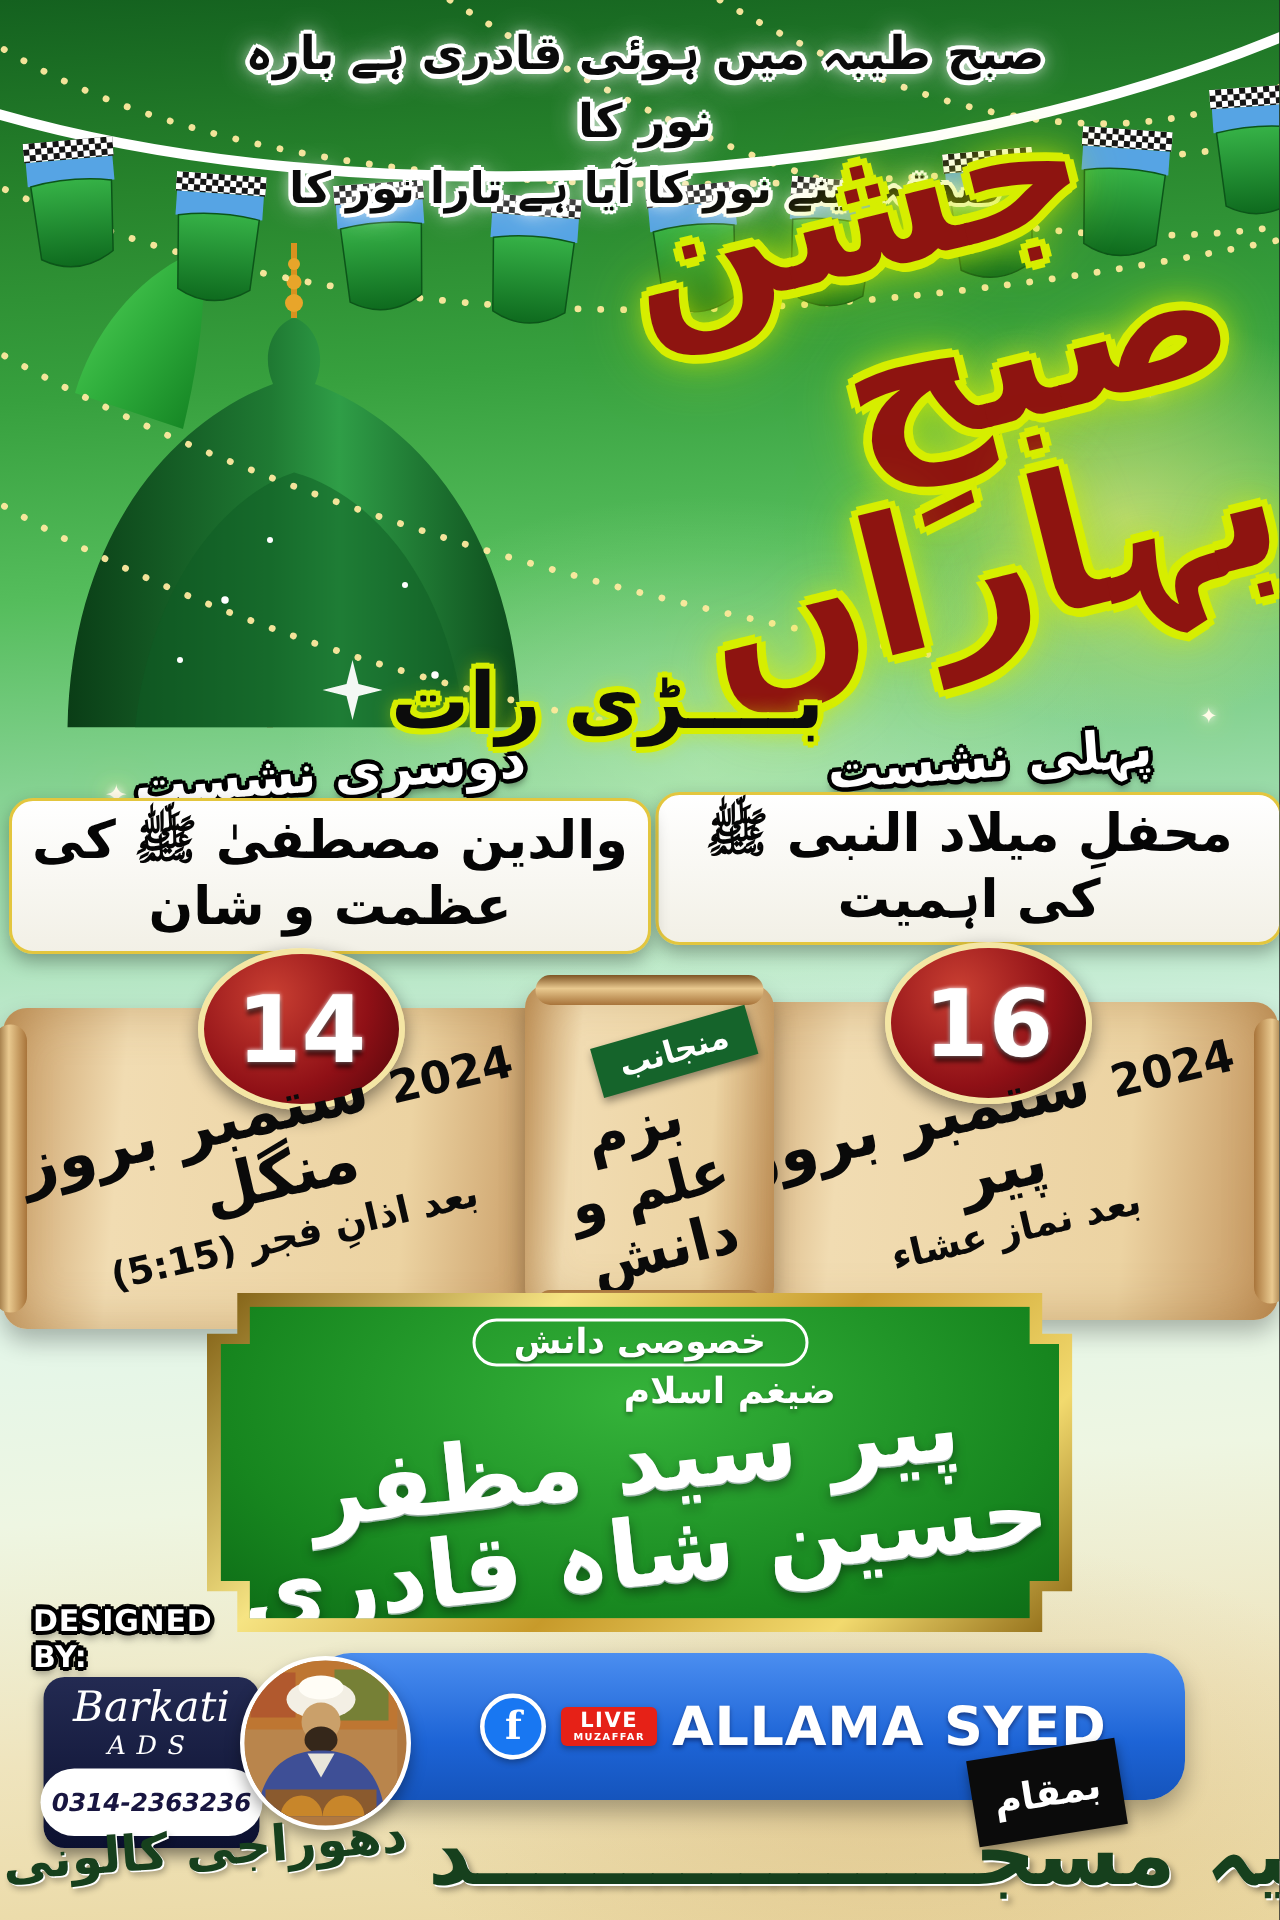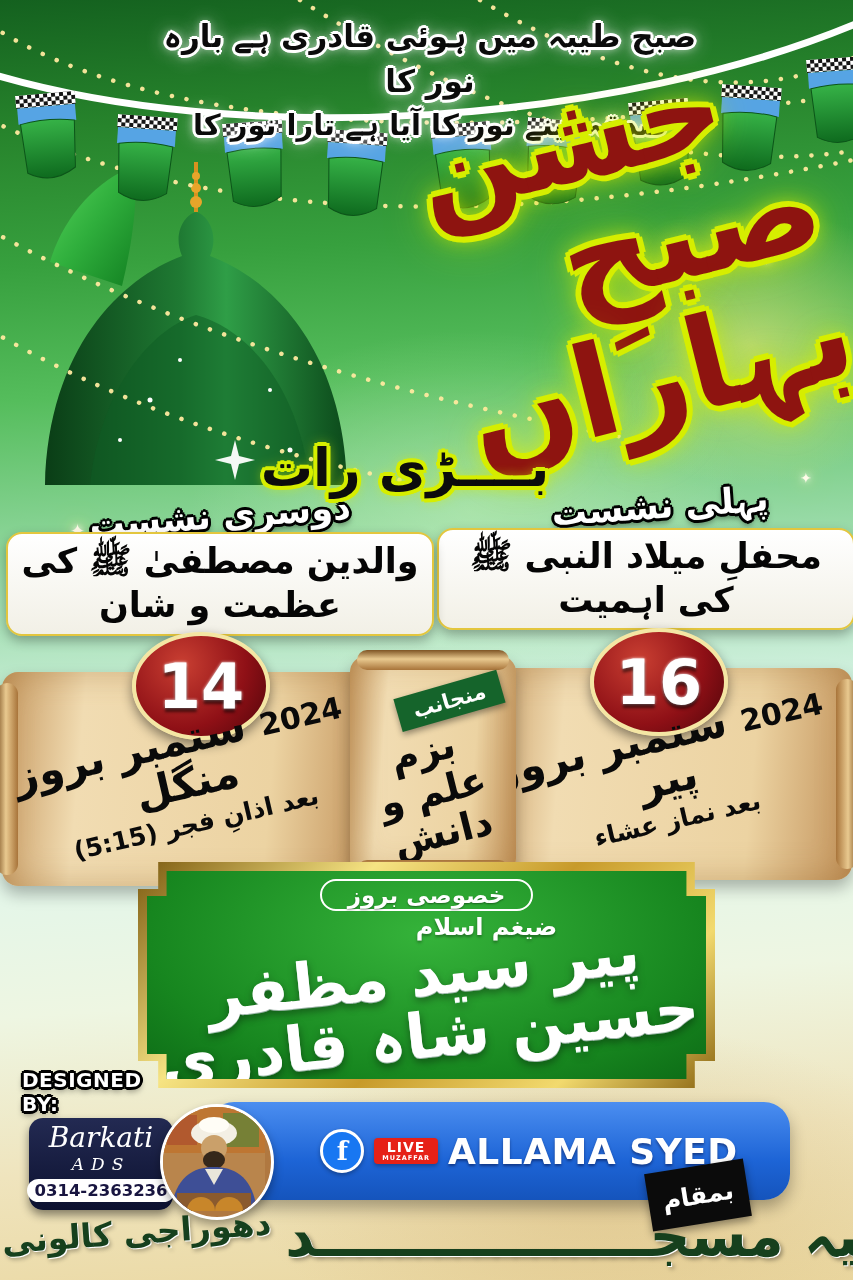--- a/index.html
+++ b/index.html
@@ -59,21 +59,21 @@
   .ginner{width:100%;height:100%;background:radial-gradient(ellipse at 50% 30%,#35b33a,#17861f 70%,#0d6b16);clip-path:polygon(0 12%,3.5% 12%,3.5% 0,96.5% 0,96.5% 12%,100% 12%,100% 88%,96.5% 88%,96.5% 100%,3.5% 100%,3.5% 88%,0 88%);display:flex;flex-direction:column;align-items:center;box-sizing:border-box;padding-top:8px;}
   .kh-pill{border:2px solid #fff;border-radius:999px;color:#fff;font-size:23px;font-weight:bold;padding:1px 26px;letter-spacing:6px;text-shadow:0 1px 2px rgba(0,0,0,.4);}
   .honor{color:#fff;font-size:24px;font-weight:bold;margin:2px 0 0 0;transform:translateX(60px);text-shadow:0 2px 3px rgba(0,0,0,.35);}
   .sp-name{color:#fff;font-size:62px;font-weight:bold;transform:rotate(-6deg);line-height:1.0;margin-top:2px;text-shadow:0 4px 8px rgba(0,0,0,.4),0 1px 0 #dfe;}
   
   .designed{top:1068px;left:22px;width:158px;display:flex;flex-direction:column;align-items:center;}
   .designed .hd{font-size:20px;font-weight:bold;letter-spacing:.5px;}
   .dcard{margin-top:2px;width:132px;background:linear-gradient(180deg,#232a52,#0c1130);border-radius:14px;padding:6px 6px 8px 6px;display:flex;flex-direction:column;align-items:center;box-shadow:0 5px 10px rgba(0,0,0,.45);}
   .dbrand{font-family:"DejaVu Serif",serif;font-style:italic;color:#fff;font-size:28px;line-height:1;}
   .dsub{font-family:"DejaVu Serif",serif;font-style:italic;color:#fff;font-size:17px;letter-spacing:7px;margin-top:2px;}
-  .dphone{background:#fff;border-radius:999px;color:#181540;font-weight:bold;font-size:16.5px;padding:2px 7px;margin-top:5px;white-space:nowrap;}
+  .dphone{background:#fff;border-radius:999px;color:#181540;font-weight:bold;font-size:16.5px;padding:13px 7px;margin-top:5px;white-space:nowrap;font-style:italic;}
   
   .bluebar{top:1102px;left:208px;width:582px;height:98px;border-radius:26px;background:linear-gradient(180deg,#4b8ef0,#1d64d6 60%,#1554bc);box-shadow:0 8px 16px rgba(0,0,0,.3);display:flex;flex-direction:column;align-items:center;justify-content:center;padding-left:60px;box-sizing:border-box;}
   .bl-row1{display:flex;align-items:center;gap:10px;}
   .fb{width:38px;height:38px;border-radius:50%;background:#1877f2;border:3px solid #fff;color:#fff;font-weight:bold;font-size:26px;display:flex;align-items:center;justify-content:center;font-family:"DejaVu Serif",serif;box-shadow:0 2px 4px rgba(0,0,0,.3);}
   .live{background:#e62117;color:#fff;border-radius:4px;padding:2px 8px;display:flex;flex-direction:column;align-items:center;line-height:1;box-shadow:0 2px 4px rgba(0,0,0,.3);}
   .live .lv{font-size:14px;font-weight:bold;letter-spacing:1px;}
   .live .st{font-size:6.5px;font-weight:bold;letter-spacing:1px;margin-top:1px;}
   .bl-n1{color:#fff;font-size:36px;font-weight:bold;letter-spacing:.5px;text-shadow:0 2px 3px rgba(0,0,40,.45);}
   .bl-n2{color:#fff;font-size:43px;font-weight:bold;letter-spacing:.5px;line-height:1.05;text-shadow:0 2px 3px rgba(0,0,40,.45);}
   
@@ -207,21 +207,21 @@
     </div>
   </div>
 
   <div class="abs scroll vscroll scrollM">
     <div class="ribbon rtl">منجانب</div>
     <div class="orgname rtl ctr">بزم علم و دانش</div>
   </div>
 
   <div class="abs gframe">
     <div class="ginner">
-      <div class="kh-pill rtl">خصوصی بروز</div>
+      <div class="kh-pill rtl">خصوصی دانش</div>
       <div class="honor rtl">ضیغم اسلام</div>
       <div class="sp-name rtl ctr">پیر سید مظفر حسین شاہ قادری</div>
     </div>
   </div>
 
   <div class="abs designed">
     <div class="hd black-out">DESIGNED BY:</div>
     <div class="dcard">
       <div class="dbrand">Barkati</div>
       <div class="dsub">ADS</div>

